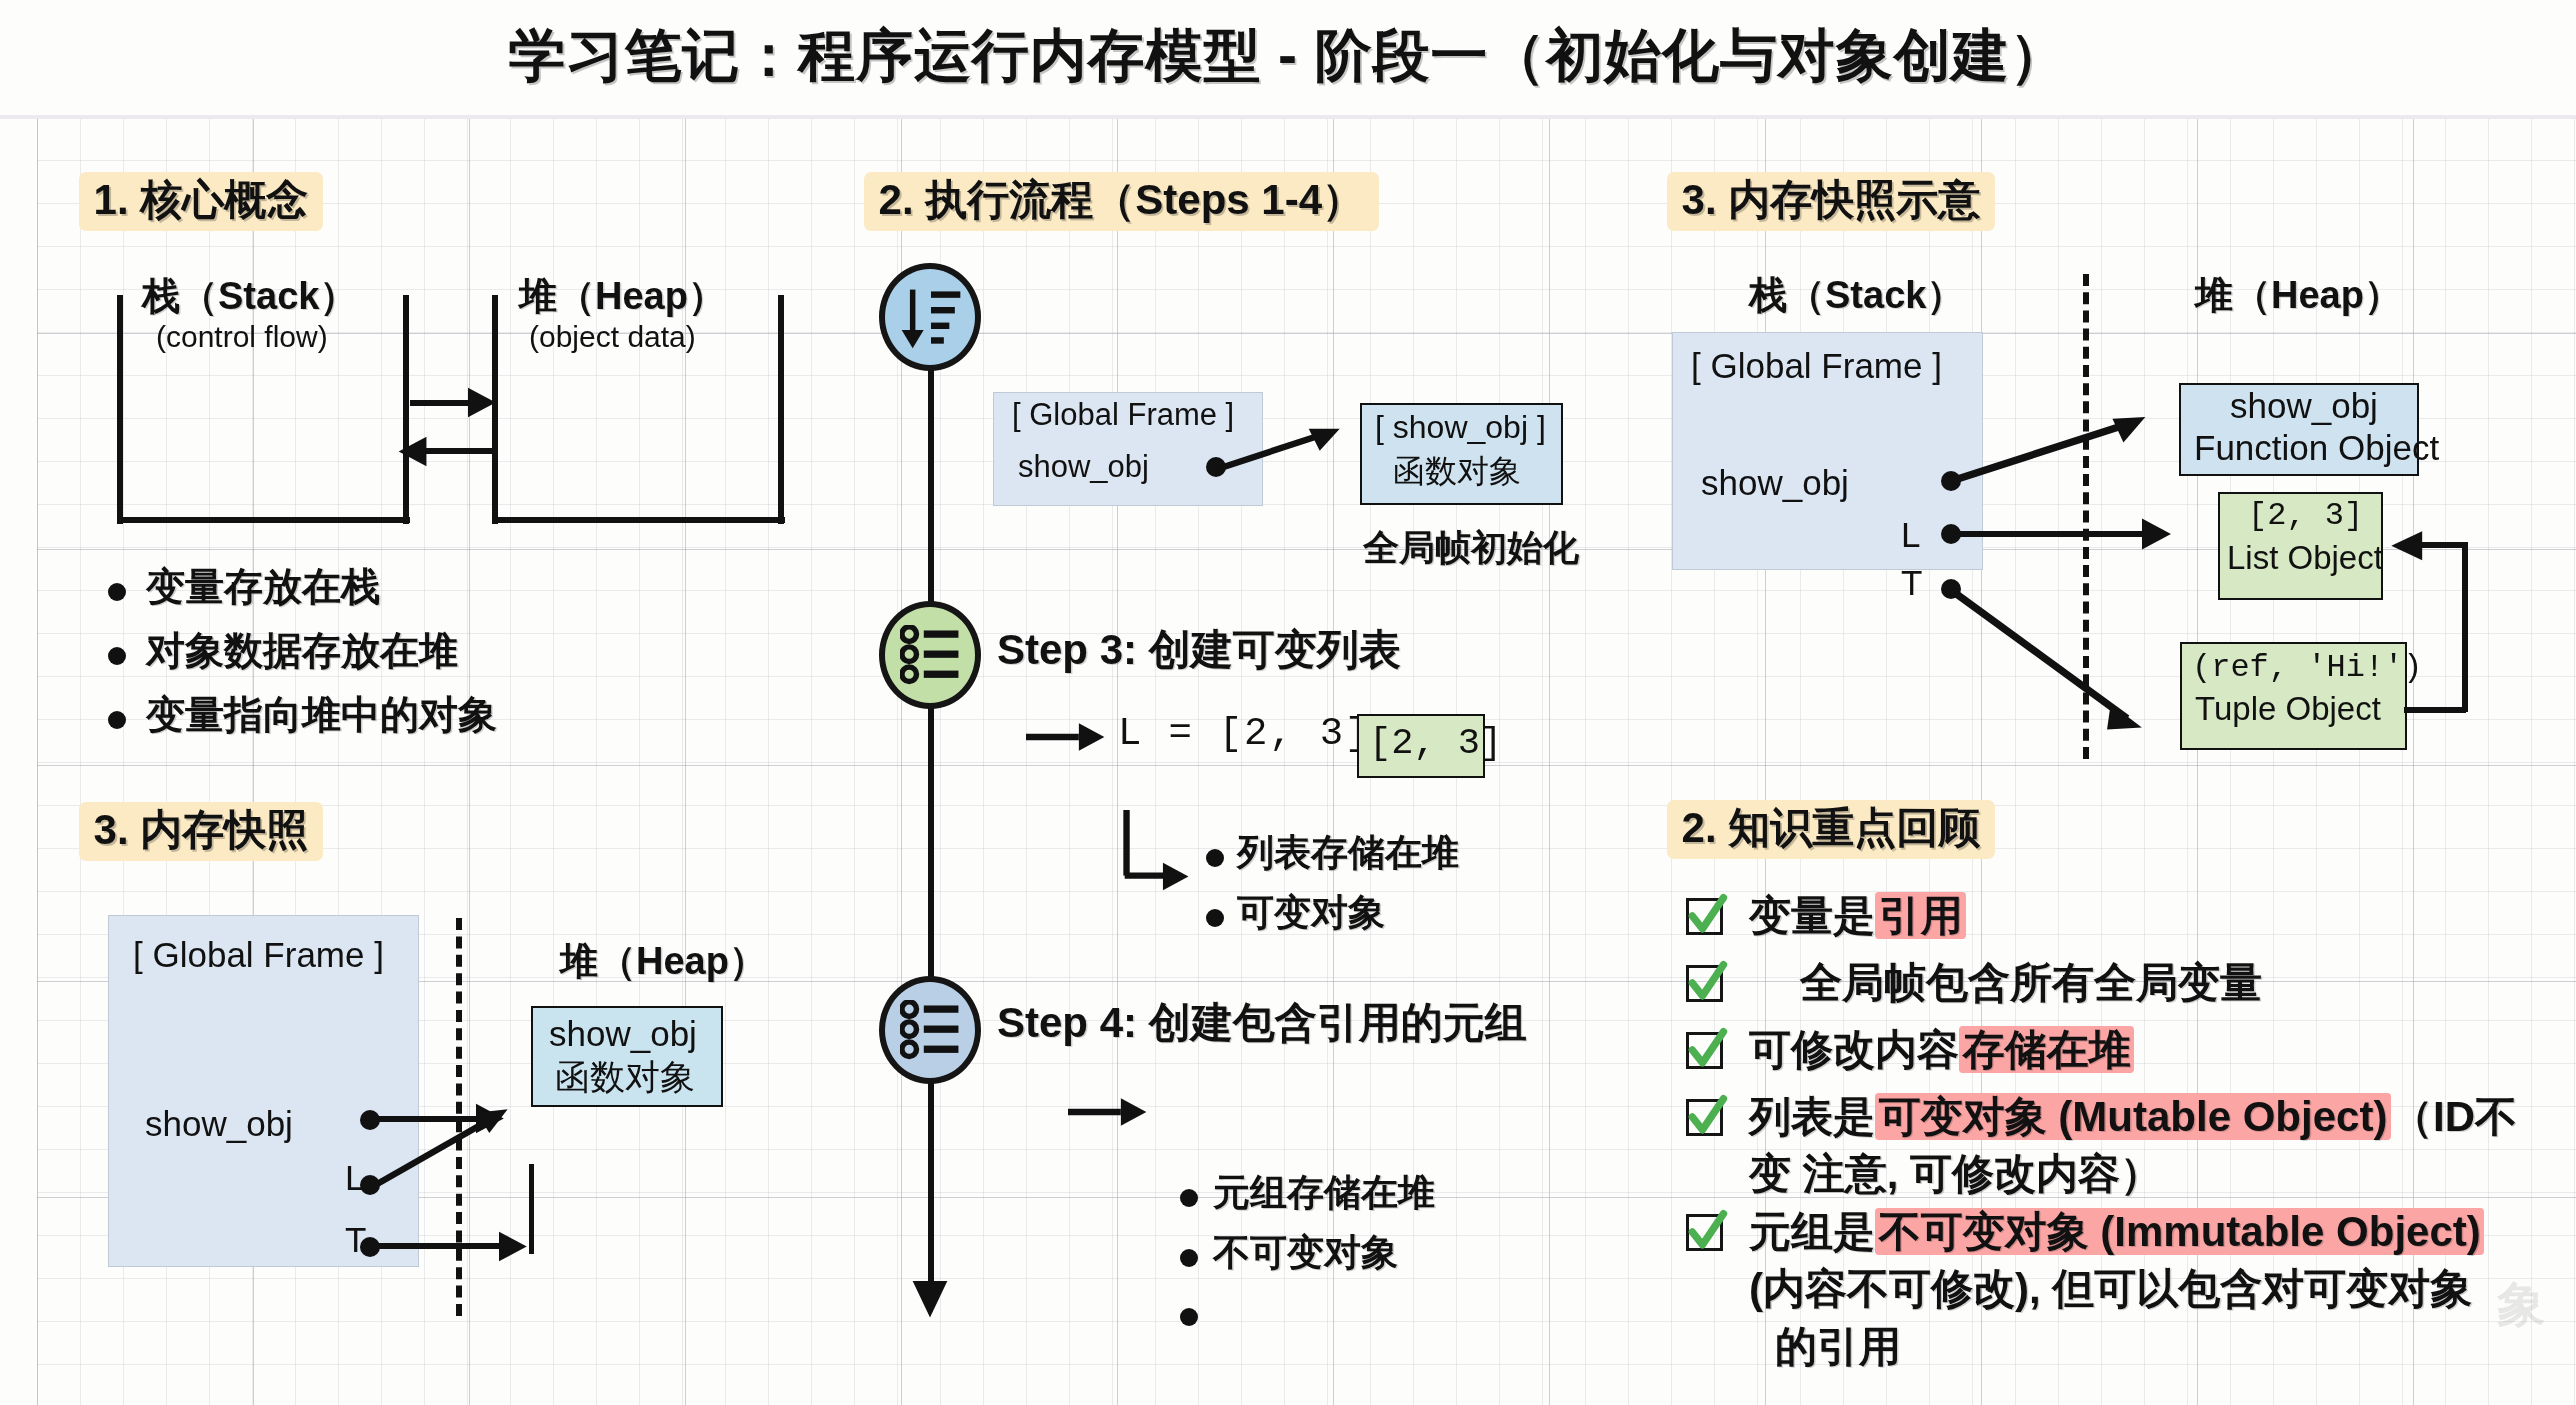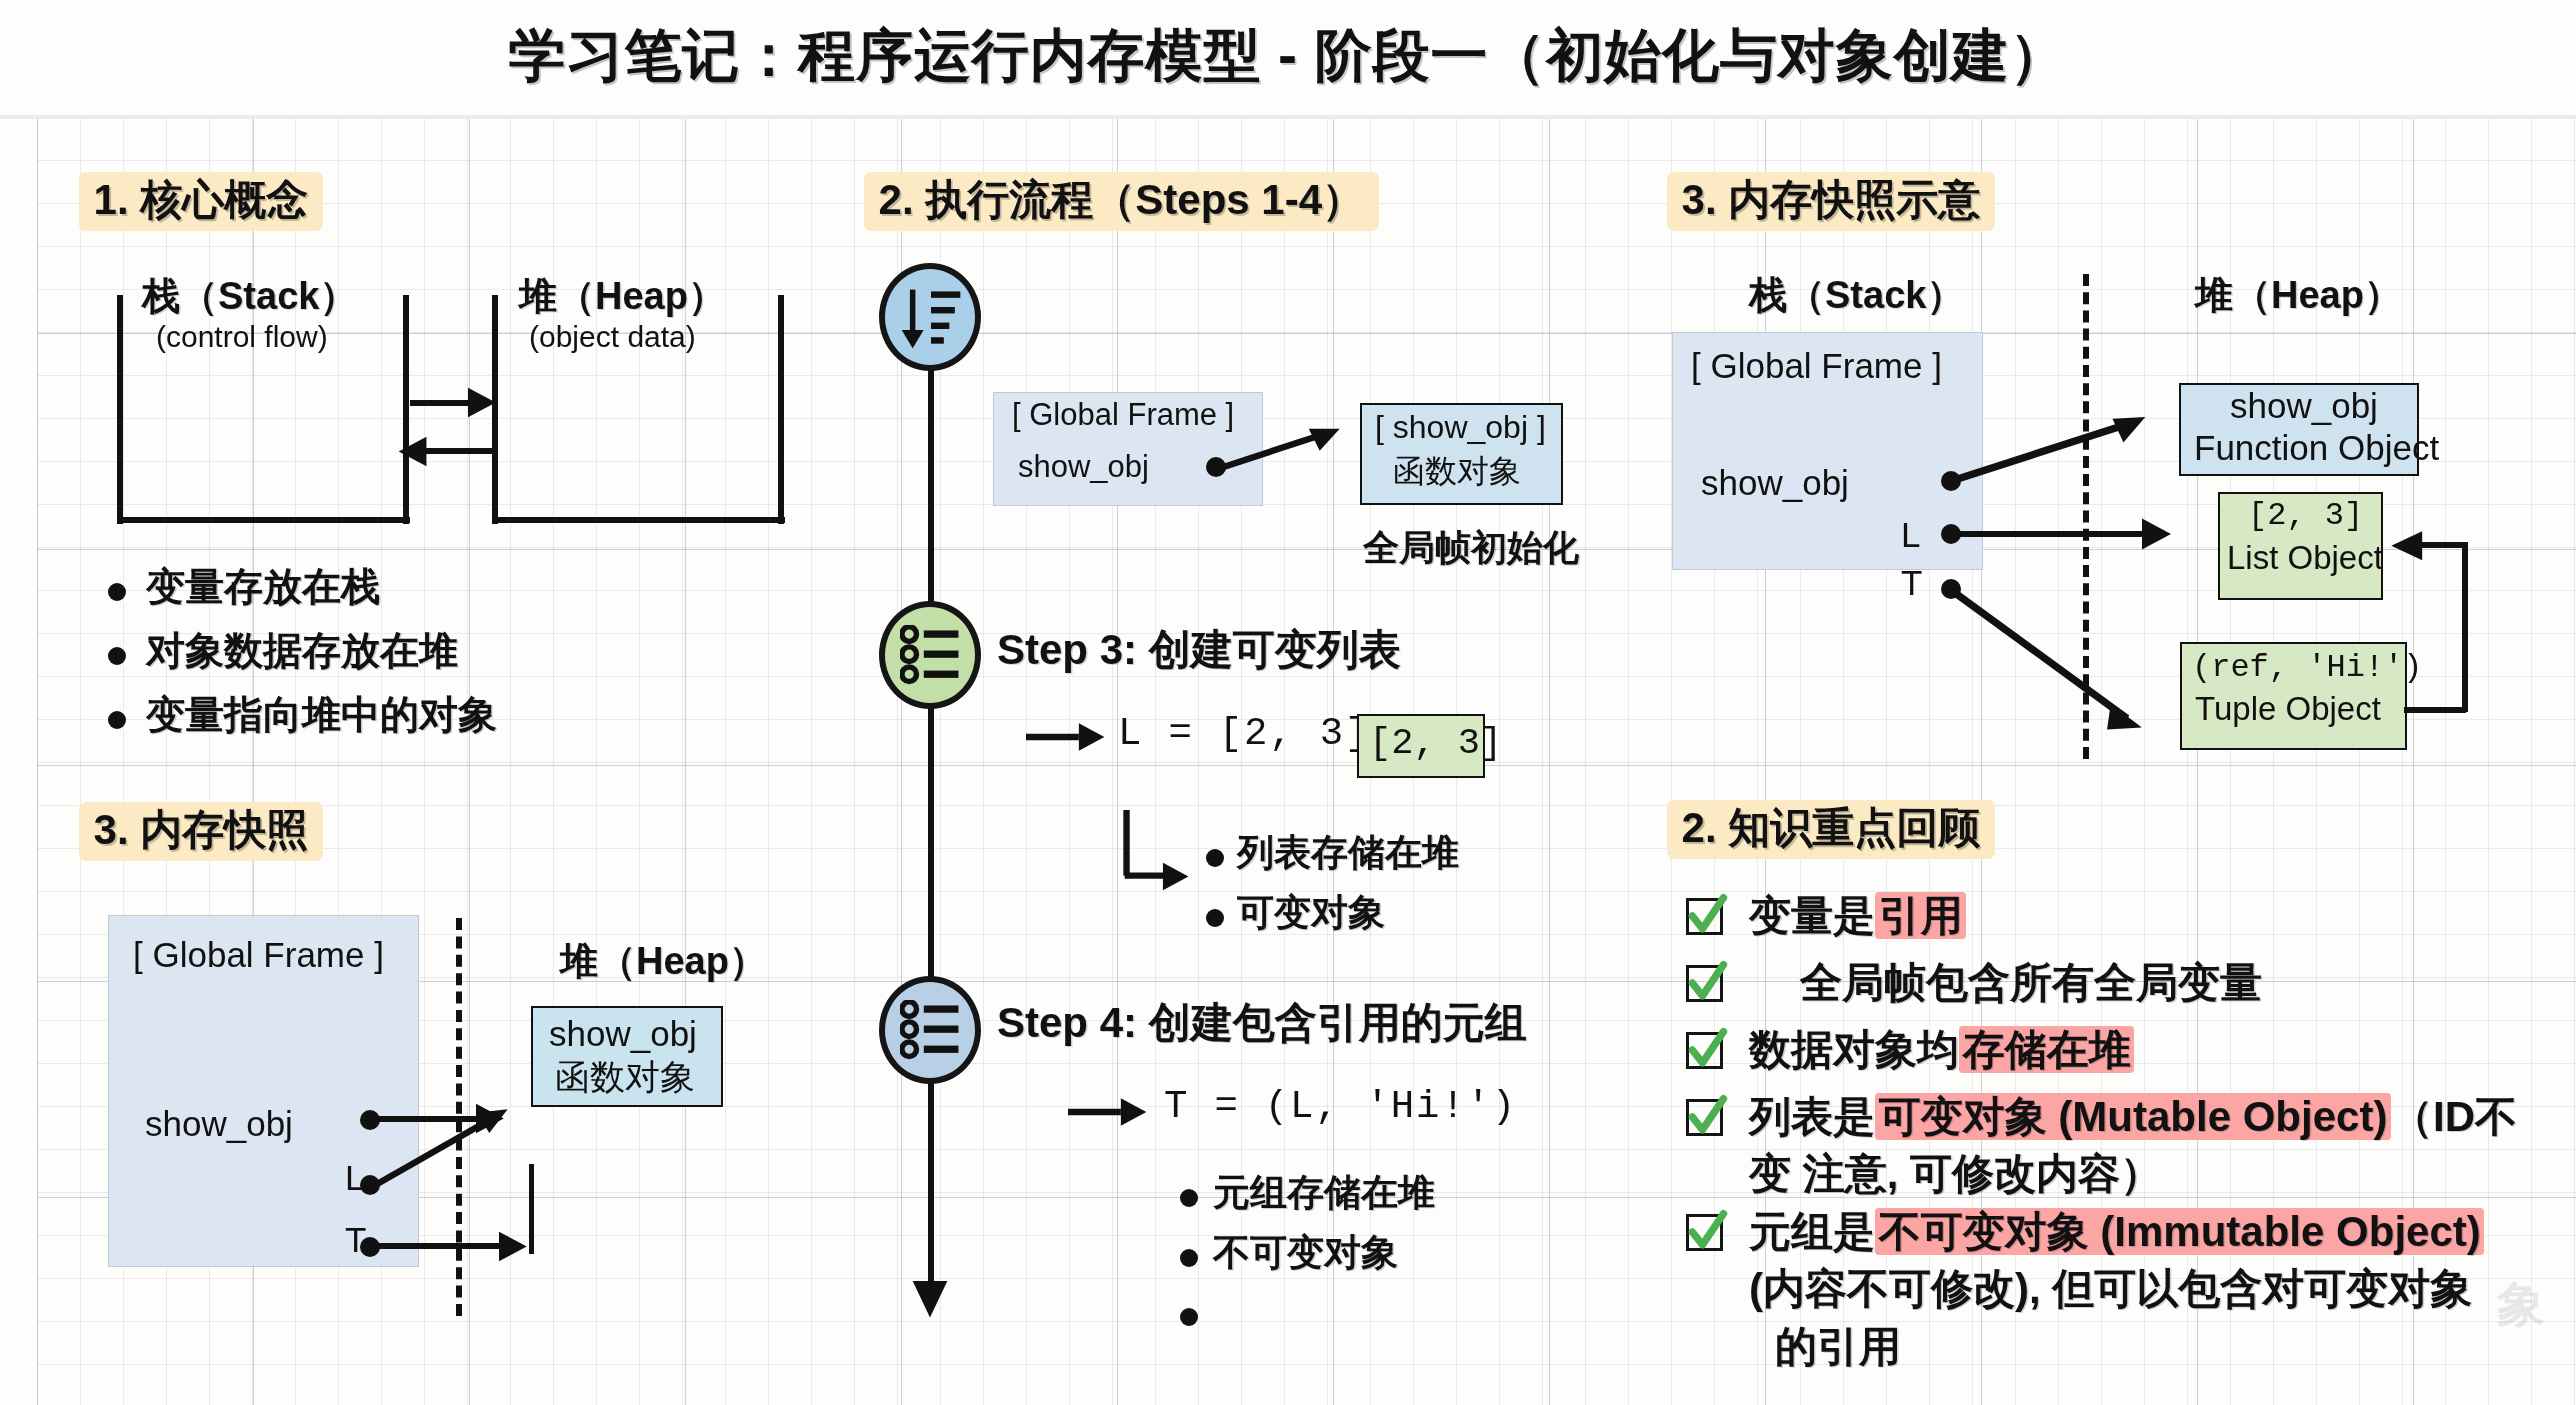--- a/index.html
+++ b/index.html
@@ -222,21 +222,20 @@
     <rect x="26" y="6" width="38" height="8" fill="#111"></rect>
     <rect x="26" y="28" width="38" height="8" fill="#111"></rect>
     <rect x="26" y="50" width="38" height="8" fill="#111"></rect>
   </svg>
   <div class="txt bold sh" style="left:997px;top:995px;font-size:42px;">Step 4: 创建包含引用的元组</div>
 
   <svg style="position:absolute;left:1068px;top:1089px;" width="82" height="46" viewBox="0 0 90 50">
     <line x1="0" y1="25" x2="58" y2="25" stroke="#111" stroke-width="7"></line>
     <polygon points="58,10 86,25 58,40" fill="#111"></polygon>
   </svg>
-  <div class="txt mono" style="left:1164px;top:1085px;font-size:39px;letter-spacing:1.8px;">T = (L, 'Hi!')</div>
 
   <div class="bullet" style="left:1180px;top:1189px;"></div>
   <div class="txt bold sh" style="left:1213px;top:1168px;font-size:37px;">元组存储在堆</div>
   <div class="bullet" style="left:1180px;top:1249px;"></div>
   <div class="txt bold sh" style="left:1213px;top:1228px;font-size:37px;">不可变对象</div>
   <div class="bullet" style="left:1180px;top:1308px;"></div>
 
   <div class="hl" style="left:1667px;top:172px;">3. 内存快照示意</div>
 
   <div class="txt bold sh" style="left:1749px;top:270px;font-size:38px;">栈（Stack）</div>
@@ -303,21 +302,21 @@
         <polyline points="8,26 19,40 42,6" fill="none" stroke="#4caf50" stroke-width="8" stroke-linecap="round" stroke-linejoin="round"></polyline>
       </svg>
   </div>
   <div class="txt bold sh" style="left:1800px;top:955px;font-size:42px;">全局帧包含所有全局变量</div>
 
   <div class="chk" style="left:1686px;top:1032px;">
     <svg width="44" height="48" viewBox="0 0 48 52">
         <polyline points="8,26 19,40 42,6" fill="none" stroke="#4caf50" stroke-width="8" stroke-linecap="round" stroke-linejoin="round"></polyline>
       </svg>
   </div>
-  <div class="txt bold sh" style="left:1749px;top:1022px;font-size:42px;"><span>数据对象均</span><span class="mark">存储在堆</span></div>
+  <div class="txt bold sh" style="left:1749px;top:1022px;font-size:42px;"><span>可修改内容</span><span class="mark">存储在堆</span></div>
 
   <div class="chk" style="left:1686px;top:1099px;">
     <svg width="44" height="48" viewBox="0 0 48 52">
         <polyline points="8,26 19,40 42,6" fill="none" stroke="#4caf50" stroke-width="8" stroke-linecap="round" stroke-linejoin="round"></polyline>
       </svg>
   </div>
   <div class="txt bold sh" style="left:1749px;top:1089px;font-size:42px;"><span>列表是</span><span class="mark">可变对象 (Mutable Object)</span><span>（ID不</span></div>
   <div class="txt bold sh" style="left:1749px;top:1146px;font-size:42px;">变 注意, 可修改内容）</div>
 
   <div class="chk" style="left:1686px;top:1214px;">

